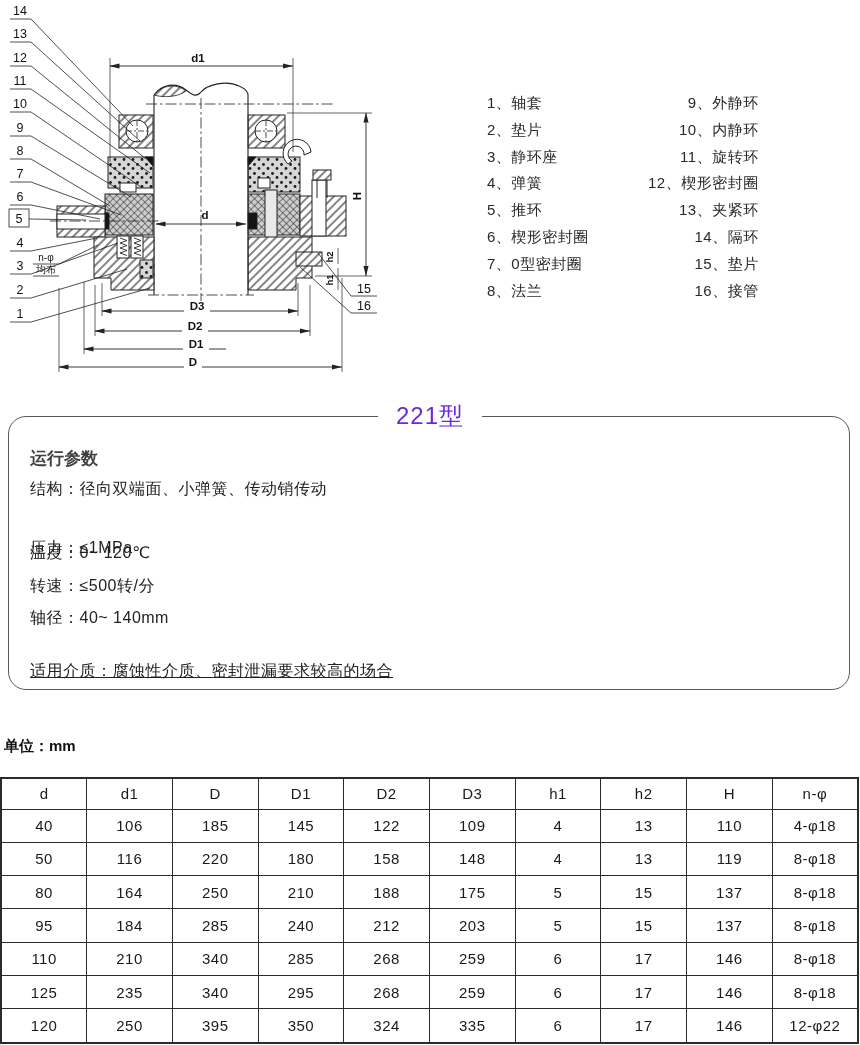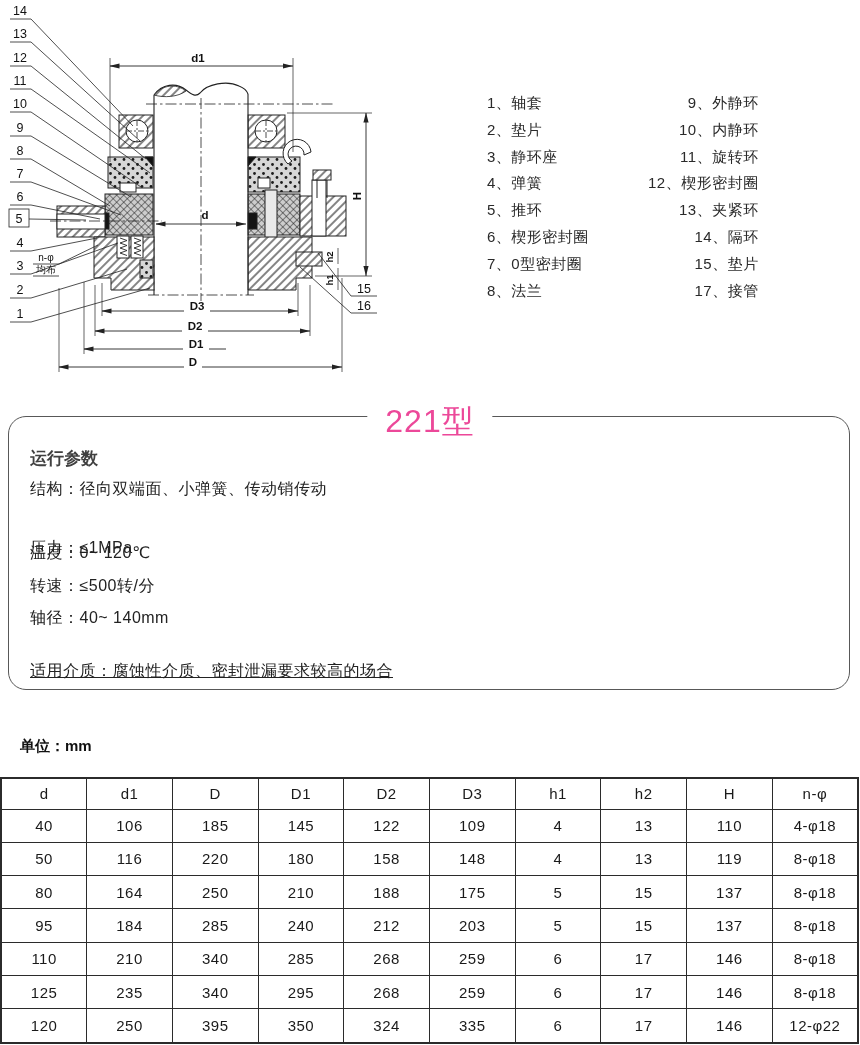--- a/index.html
+++ b/index.html
@@ -15,28 +15,28 @@
   .parts-col.c1{left:487px;}
   .parts-col.c2{left:648px;text-align:right;}
   .part-item{height:26.8px;line-height:26.8px;white-space:nowrap;letter-spacing:.5px;}
   
   .param-box{
     position:absolute;left:8px;top:416px;width:840px;height:272px;
     border:1.5px solid #585858;border-radius:18px;background:#fff;
   }
   .model-title{
     position:absolute;left:50%;top:400px;transform:translateX(-50%);
-    background:#fff;padding:0 18px;font-size:32px;font-weight:500;
-    letter-spacing:1px;color:#ec4899;z-index:2;white-space:nowrap;
+    background:#fff;padding:0 18px;font-size:24px;font-weight:500;
+    letter-spacing:1px;color:#6d28d9;z-index:2;white-space:nowrap;
   }
   .param-heading{position:absolute;left:30px;top:447px;font-size:17px;font-weight:bold;color:#404040;}
   .param-line{position:absolute;left:30px;font-size:16px;color:#222;letter-spacing:.5px;white-space:nowrap;}
   .pl0{top:479px;} .pl1{top:538px;} .pl2{top:543px;} .pl3{top:576px;} .pl4{top:608px;} .pl5{top:661px;text-decoration:underline;}
   
-  .unit-label{position:absolute;left:20px;top:737px;font-size:15px;font-weight:bold;color:#111;}
+  .unit-label{position:absolute;left:4px;top:737px;font-size:15px;font-weight:bold;color:#111;}
   #dim-table{
     position:absolute;left:0;top:777px;width:859px;height:267px;
     border-collapse:collapse;table-layout:fixed;font-size:15px;color:#1a1a1a;
     border:2px solid #2b2b2b;
   }
   #dim-table th,#dim-table td{
     border:1.5px solid #2b2b2b;text-align:center;vertical-align:middle;
     font-weight:normal;padding:0;letter-spacing:.5px;
   }
   #dim-table thead tr{height:31px;}
@@ -269,21 +269,21 @@
     <div class="part-item">8、法兰</div>
   </div>
 <div class="parts-col c2">
     <div class="part-item">9、外静环</div>
     <div class="part-item">10、内静环</div>
     <div class="part-item">11、旋转环</div>
     <div class="part-item">12、楔形密封圈</div>
     <div class="part-item">13、夹紧环</div>
     <div class="part-item">14、隔环</div>
     <div class="part-item">15、垫片</div>
-    <div class="part-item">17、接管</div>
+    <div class="part-item">16、接管</div>
   </div>
 
 <div class="model-title">221型</div>
 <div class="param-box"></div>
 <div class="param-heading">运行参数</div>
 <div class="param-line pl0">结构：径向双端面、小弹簧、传动销传动</div>
 <div class="param-line pl1">压力：≤1MPa</div>
 <div class="param-line pl2">温度：0~ 120℃</div>
 <div class="param-line pl3">转速：≤500转/分</div>
 <div class="param-line pl4">轴径：40~ 140mm</div>

